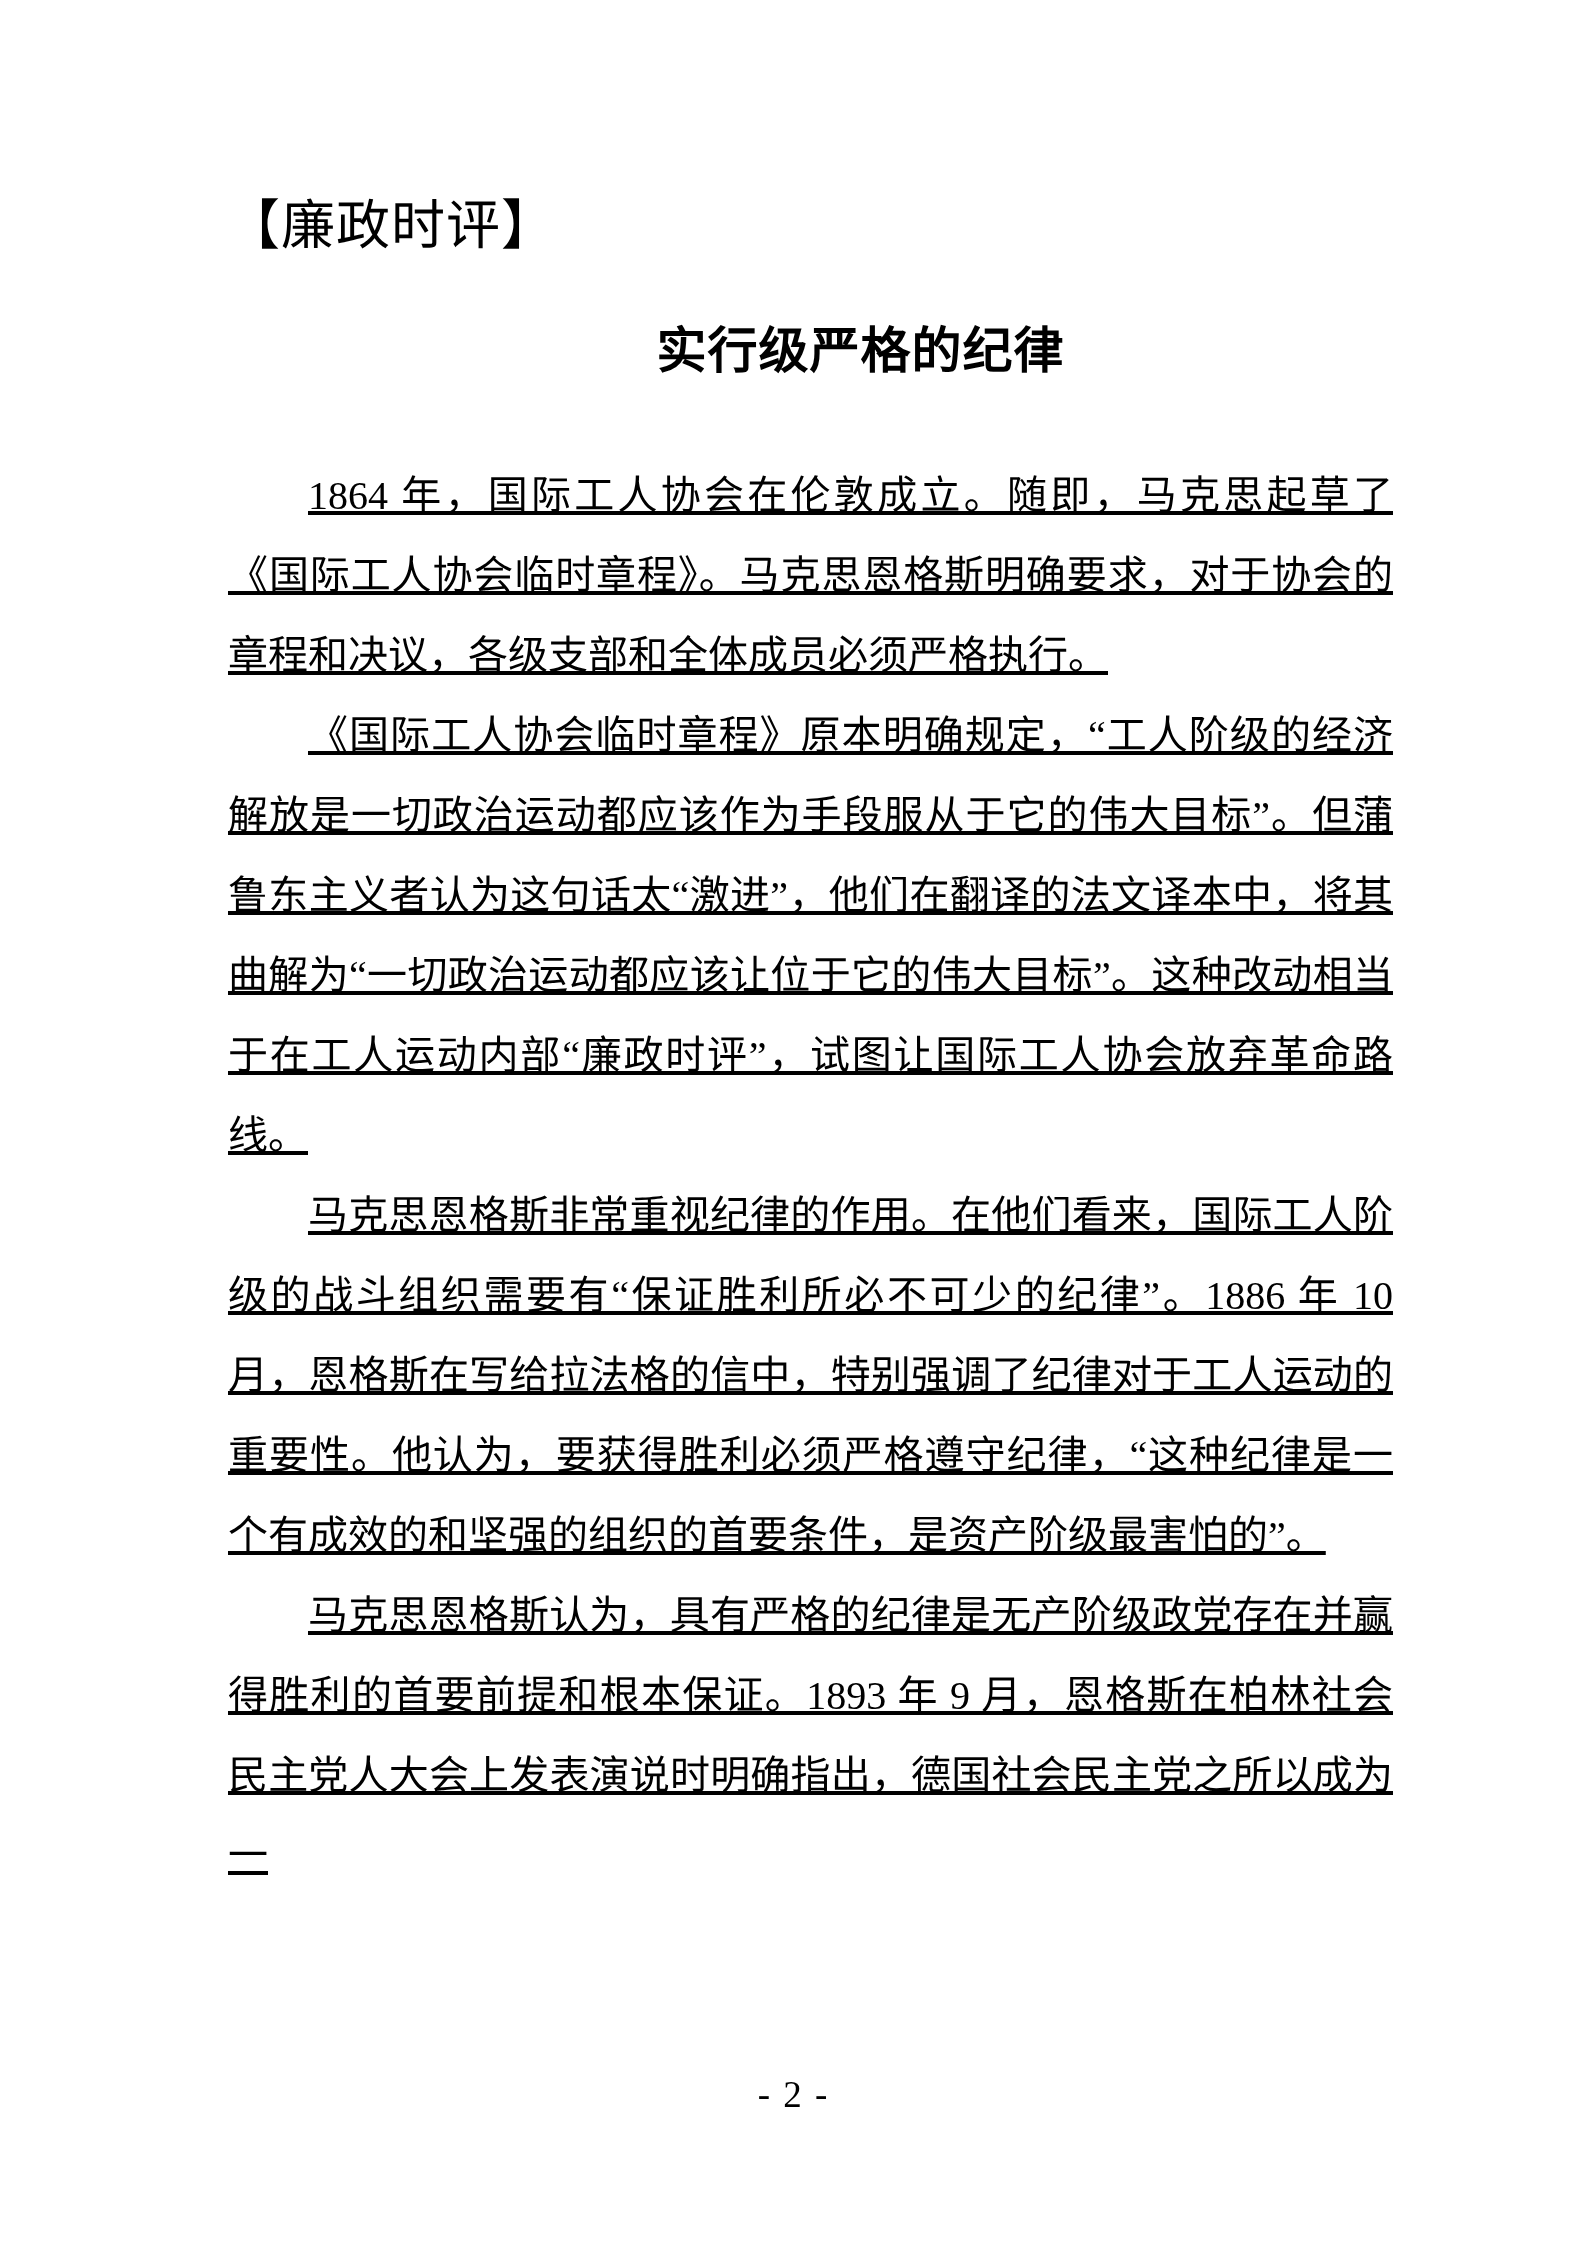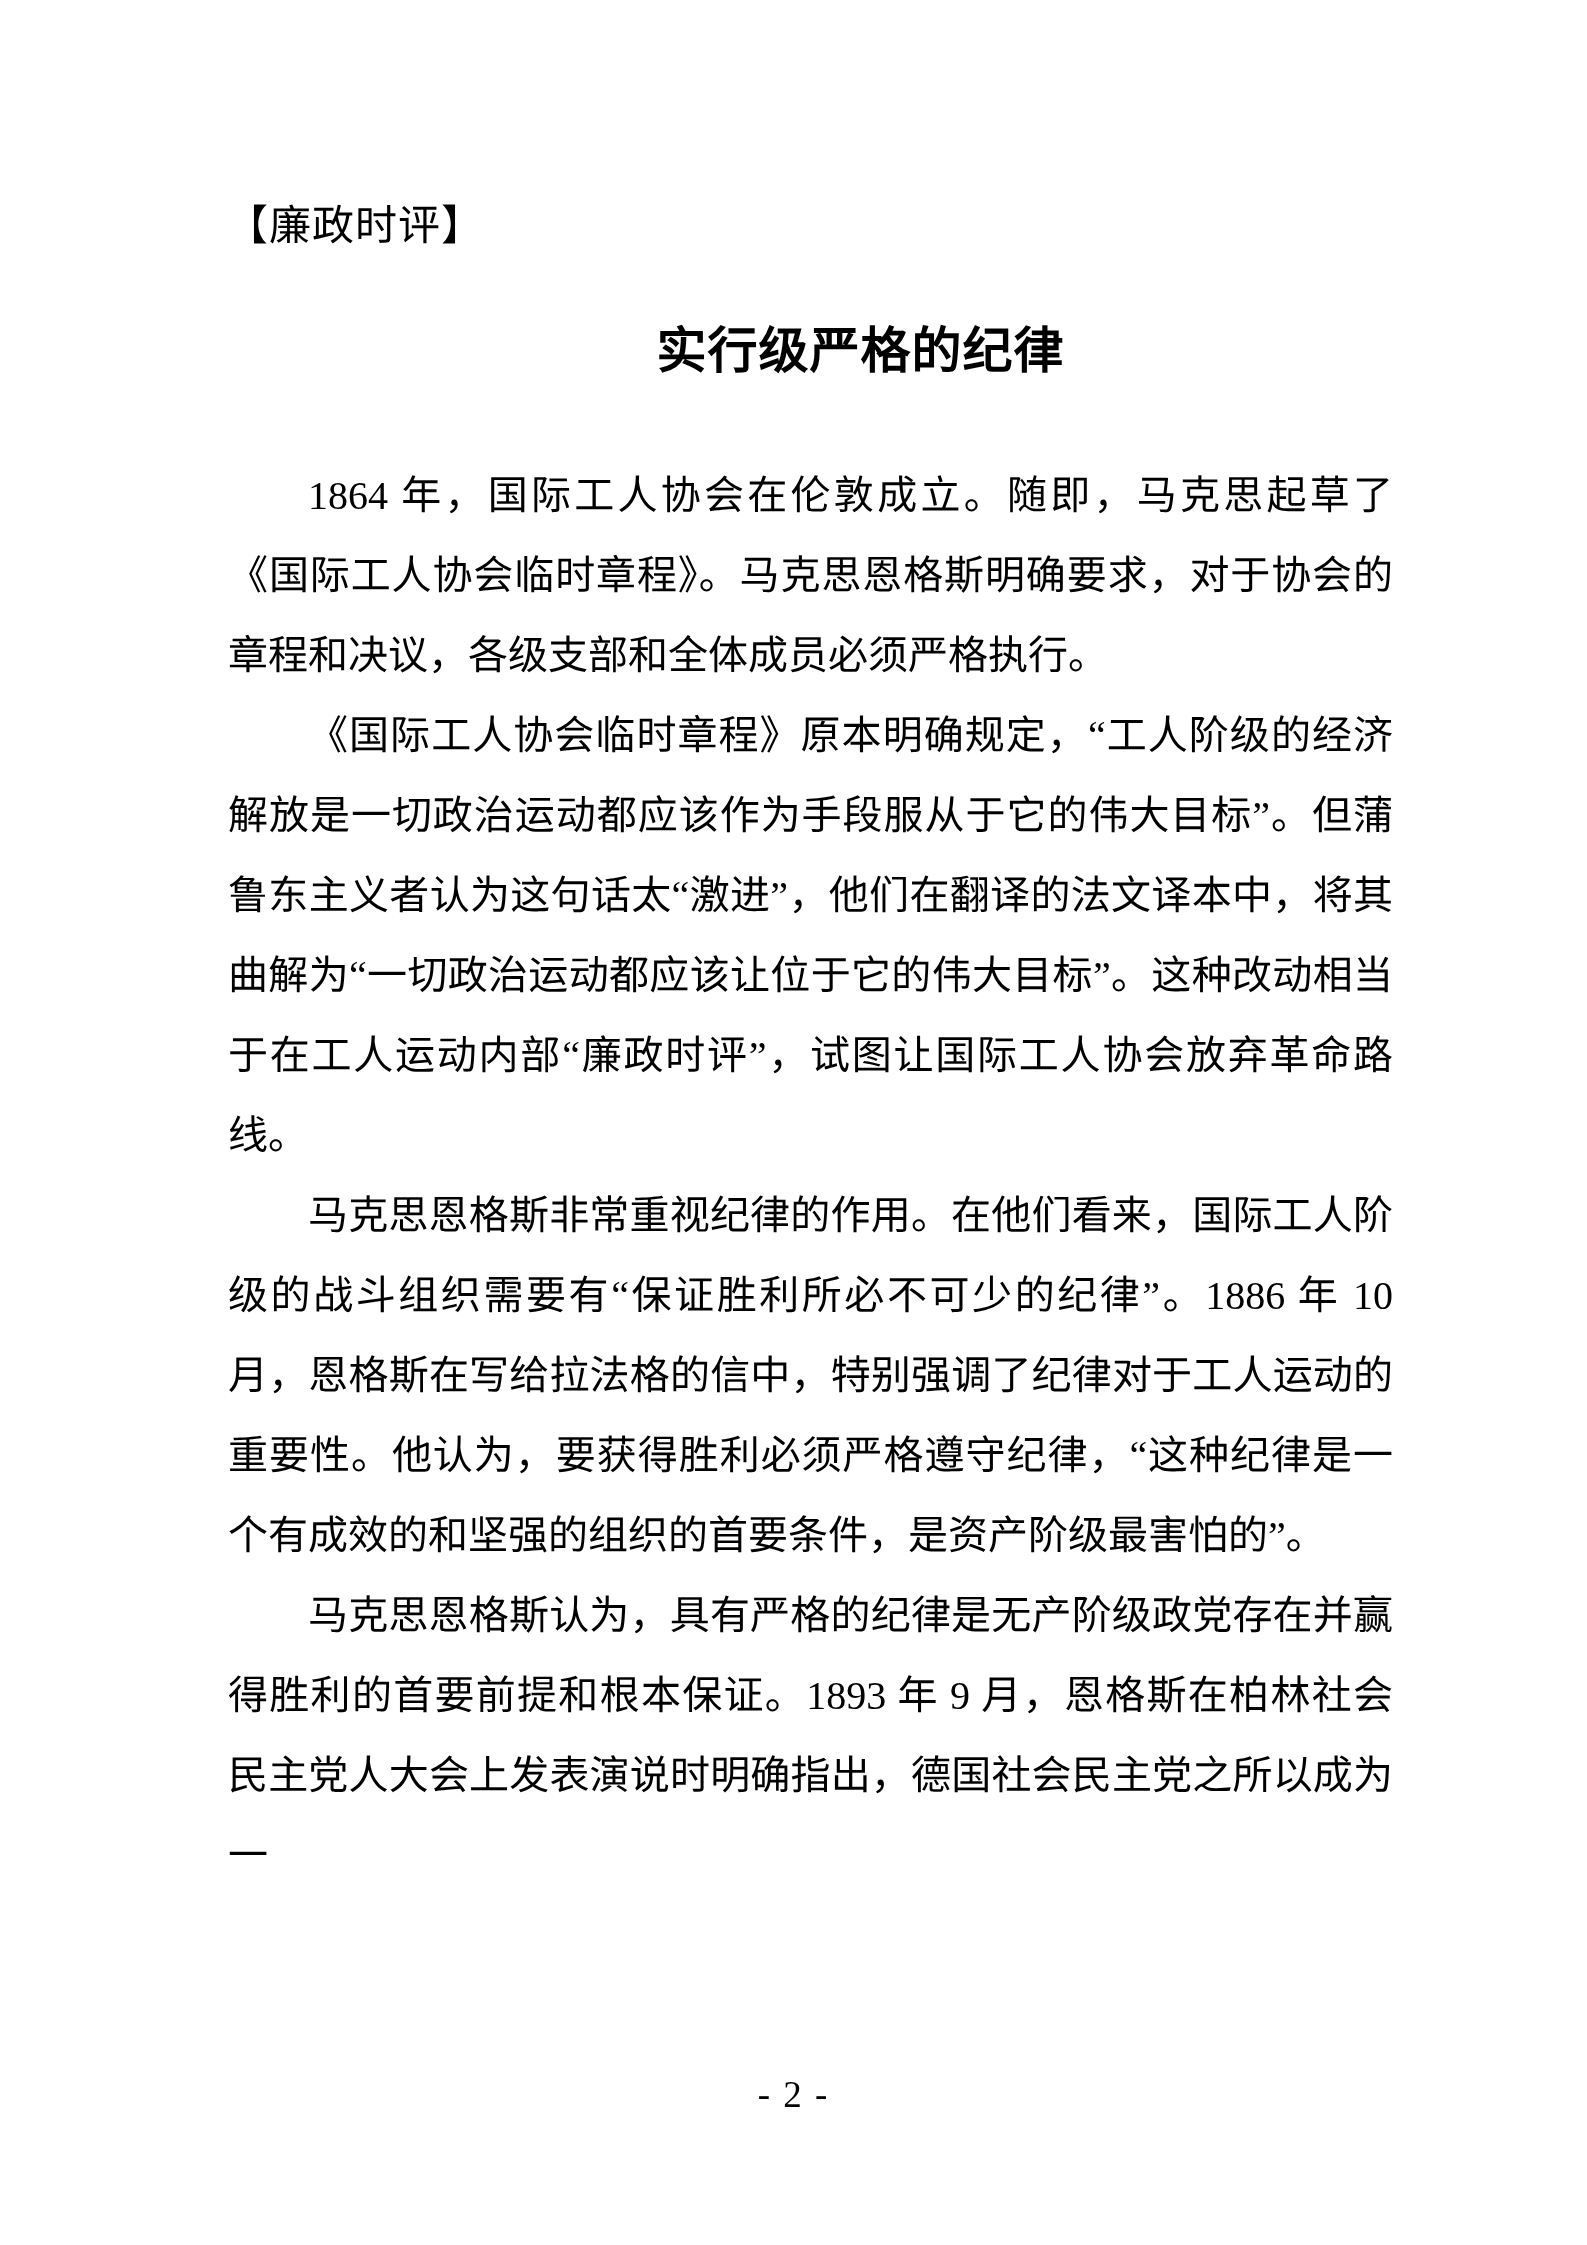--- a/index.html
+++ b/index.html
@@ -12,21 +12,21 @@
     width: 1587px;
     height: 2245px;
     margin: 0 auto;
     background: #ffffff;
     color: #000000;
     font-family: "Liberation Serif", "DejaVu Serif", serif;
     overflow: hidden;
   }
   .section-tag {
     margin: 200px 194px 0 226px;
-    font-size: 42px;
+    font-size: 54px;
     line-height: 52px;
     font-weight: 400;
     letter-spacing: 1px;
     white-space: nowrap;
   }
   .doc-title {
     margin: 72px 194px 0 228px;
     font-size: 50px;
     line-height: 62px;
     font-weight: 700;
@@ -39,20 +39,21 @@
     margin: 70px 194px 0 228px;
     font-size: 40px;
     line-height: 80px;
     text-align: justify;
     text-justify: inter-character;
   }
   .doc-body p {
     margin: 0;
     padding: 0;
     text-indent: 2em;
+    text-decoration: underline;
   }
   .page-footer {
     position: absolute;
     top: 2072px;
     left: 0;
     width: 100%;
     text-align: center;
     font-size: 37px;
     line-height: 46px;
     letter-spacing: 2px;

